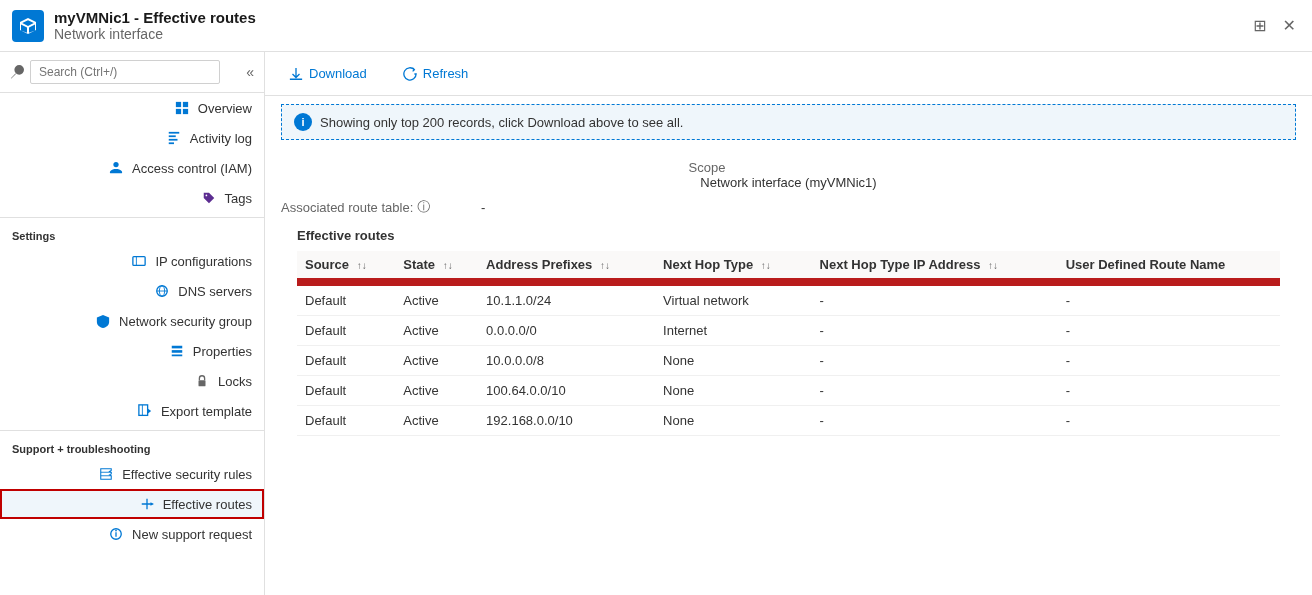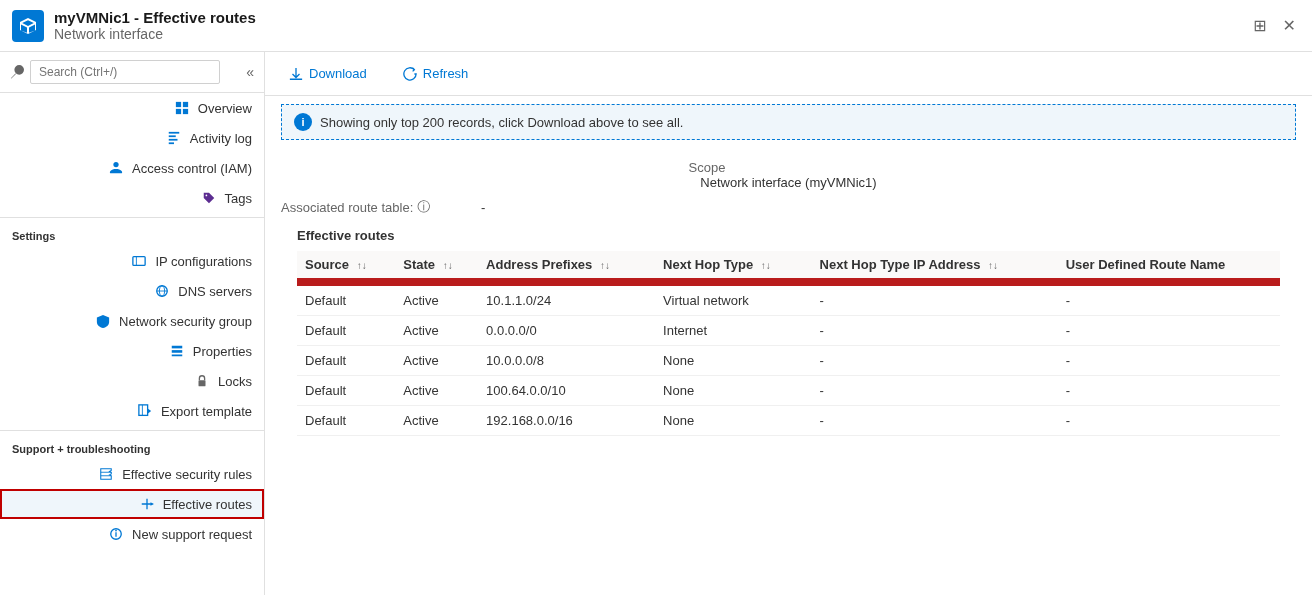--- a/index.html
+++ b/index.html
@@ -373,21 +373,21 @@
                 <td>Default</td>
                 <td>Active</td>
                 <td>100.64.0.0/10</td>
                 <td>None</td>
                 <td>-</td>
                 <td>-</td>
               </tr>
               <tr>
                 <td>Default</td>
                 <td>Active</td>
-                <td>192.168.0.0/16</td>
+                <td>192.168.0.0/10</td>
                 <td>None</td>
                 <td>-</td>
                 <td>-</td>
               </tr>
             </tbody>
         </table>
       </div>
     </div>
 
   </div>

